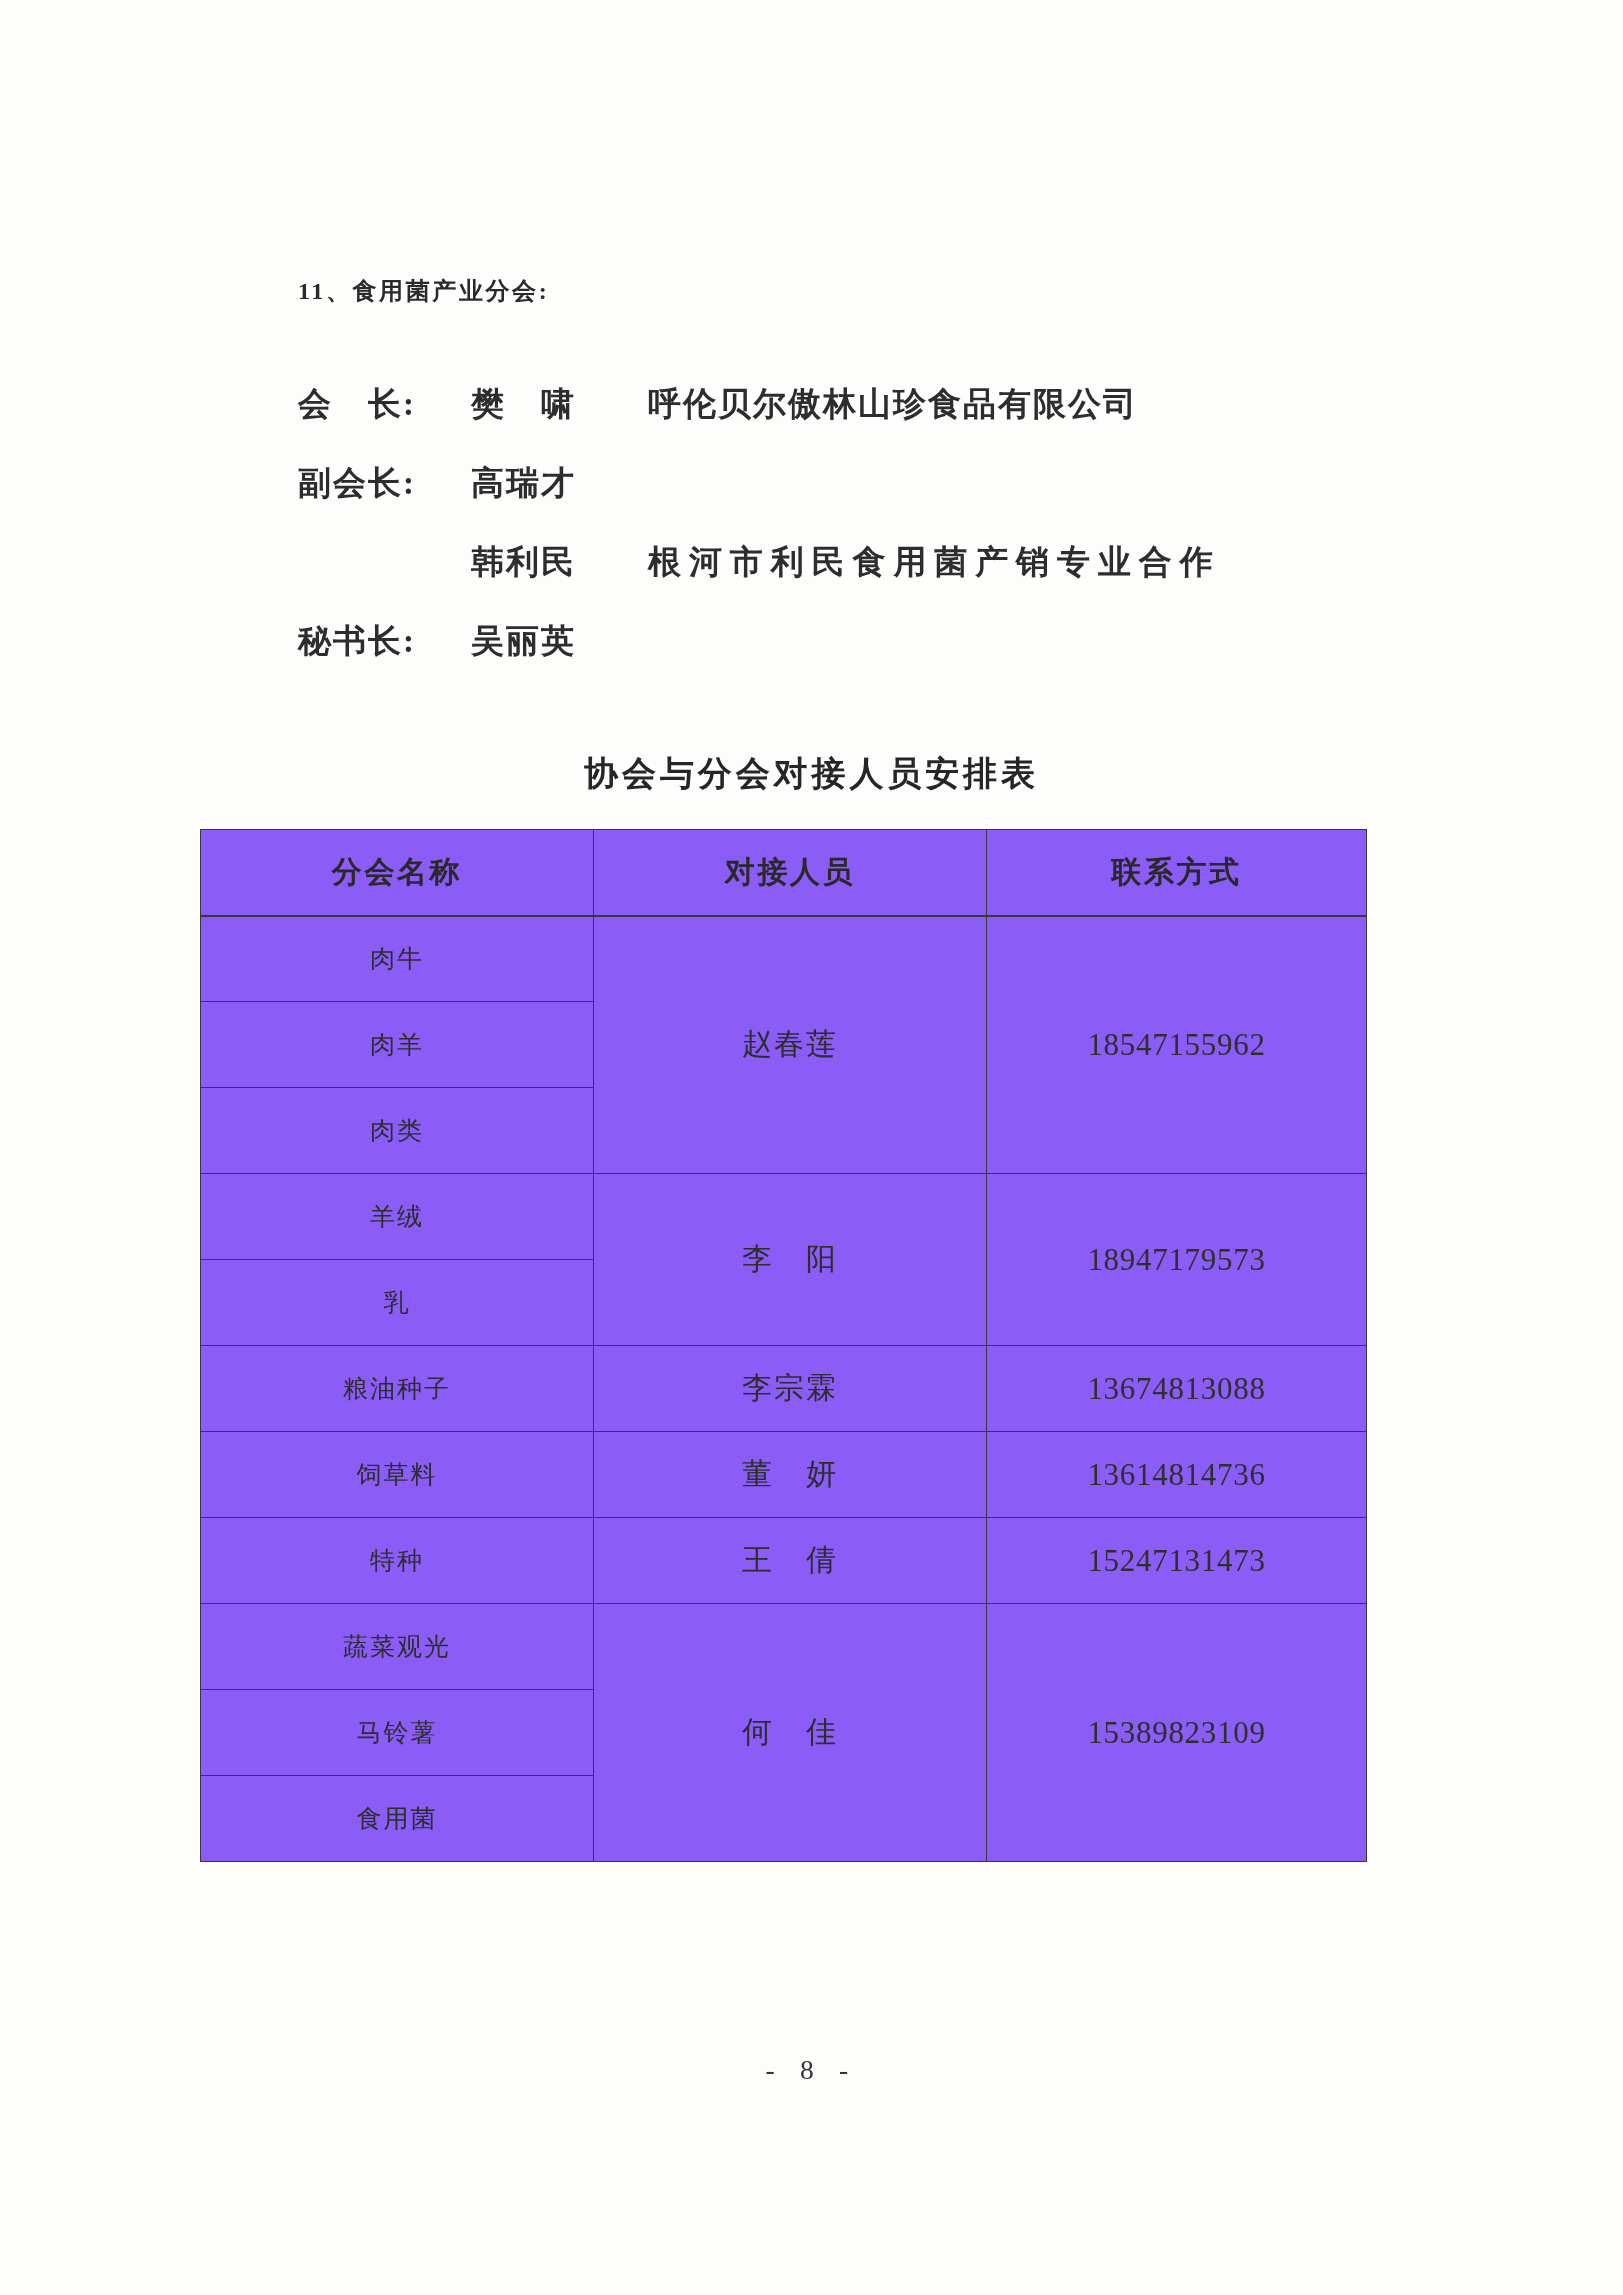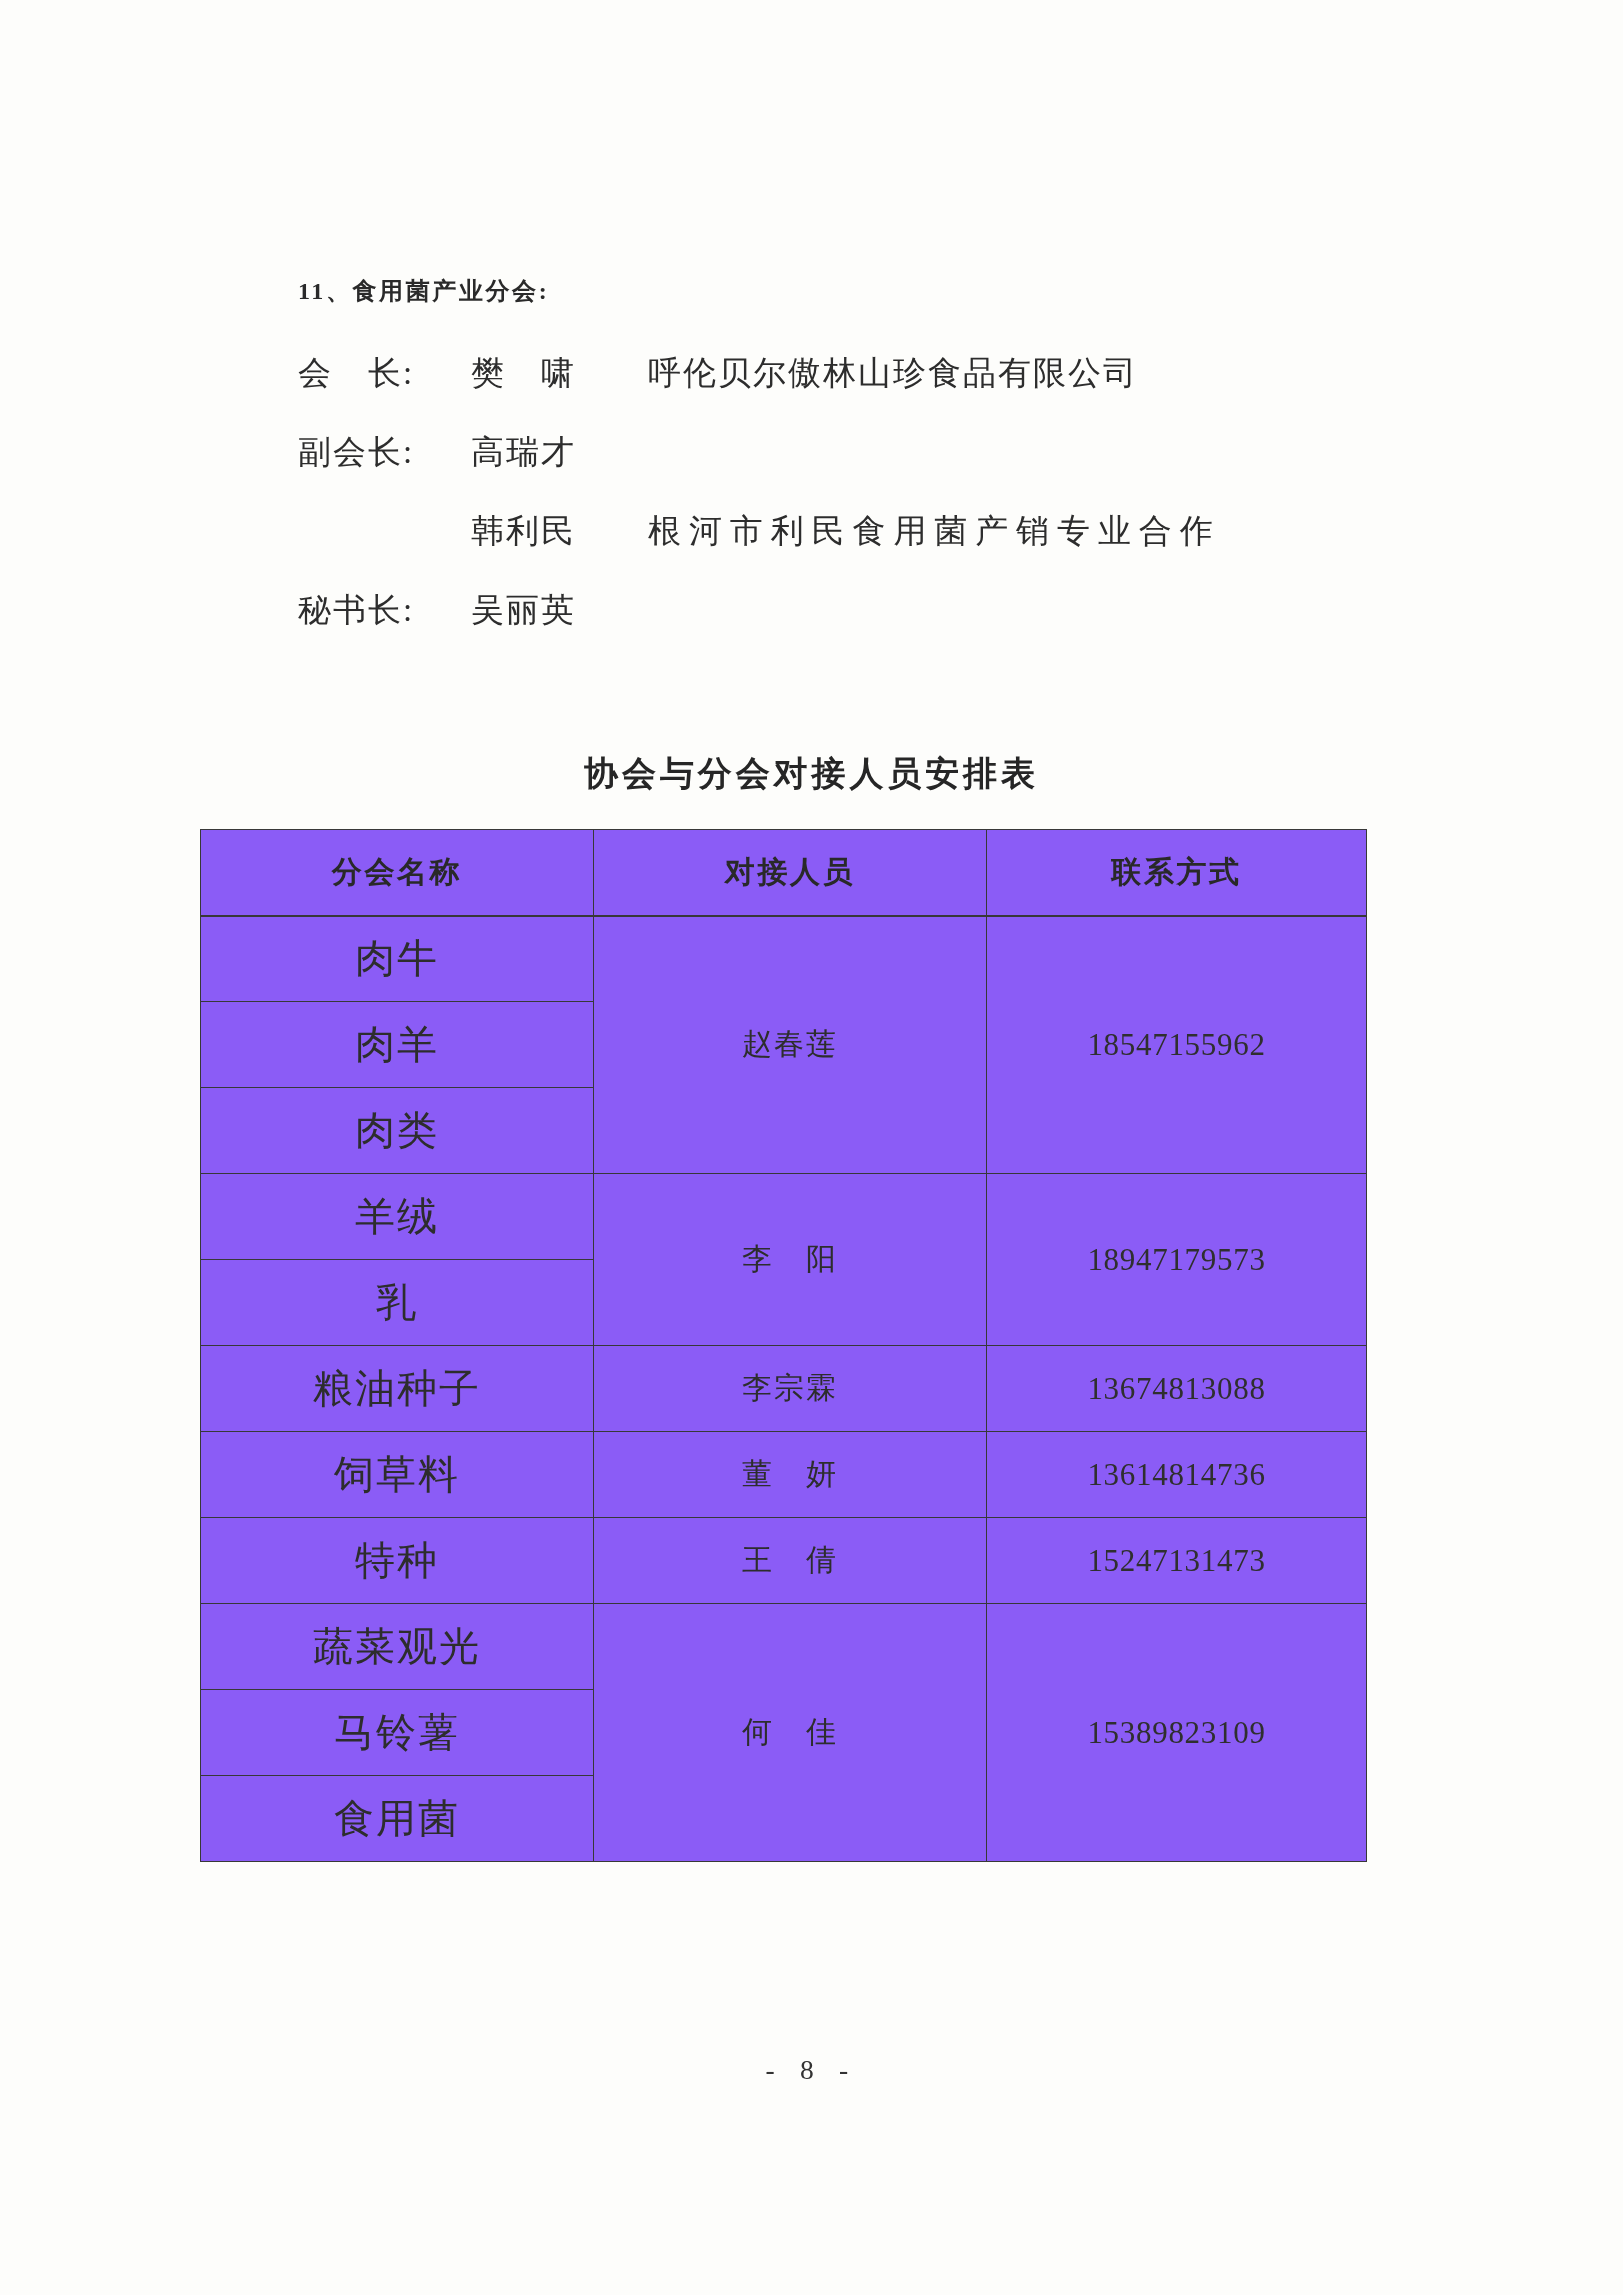--- a/index.html
+++ b/index.html
@@ -18,22 +18,23 @@
     left: 298px;
     top: 275px;
     font-size: 24px;
     font-weight: bold;
     letter-spacing: 2.6px;
     color: #2a2a2a;
   }
   .officers {
     position: absolute;
     left: 298px;
-    top: 334px;
+    top: 365px;
     width: 1113px;
+    font-weight: bold;
   }
   .officer-line {
     display: flex;
     align-items: center;
     height: 79px;
     font-size: 33px;
     letter-spacing: 2px;
     color: #2d2d2d;
   }
   .officer-role  { width: 173px; flex: 0 0 173px; }
@@ -73,21 +74,21 @@
     height: 86px;
     font-family: "Liberation Sans", sans-serif;
     font-size: 30px;
     font-weight: bold;
     letter-spacing: 2.6px;
     color: #292929;
     border-bottom-width: 2px;
   }
   .contact-table td { height: 86px; }
   td.branch-cell {
-    font-size: 40px;
+    font-size: 25px;
     letter-spacing: 2px;
     color: #2d2d2d;
   }
   td.person-cell {
     font-size: 30px;
     letter-spacing: 2px;
     color: #2d2d2d;
   }
   td.phone-cell {
     font-size: 31px;

